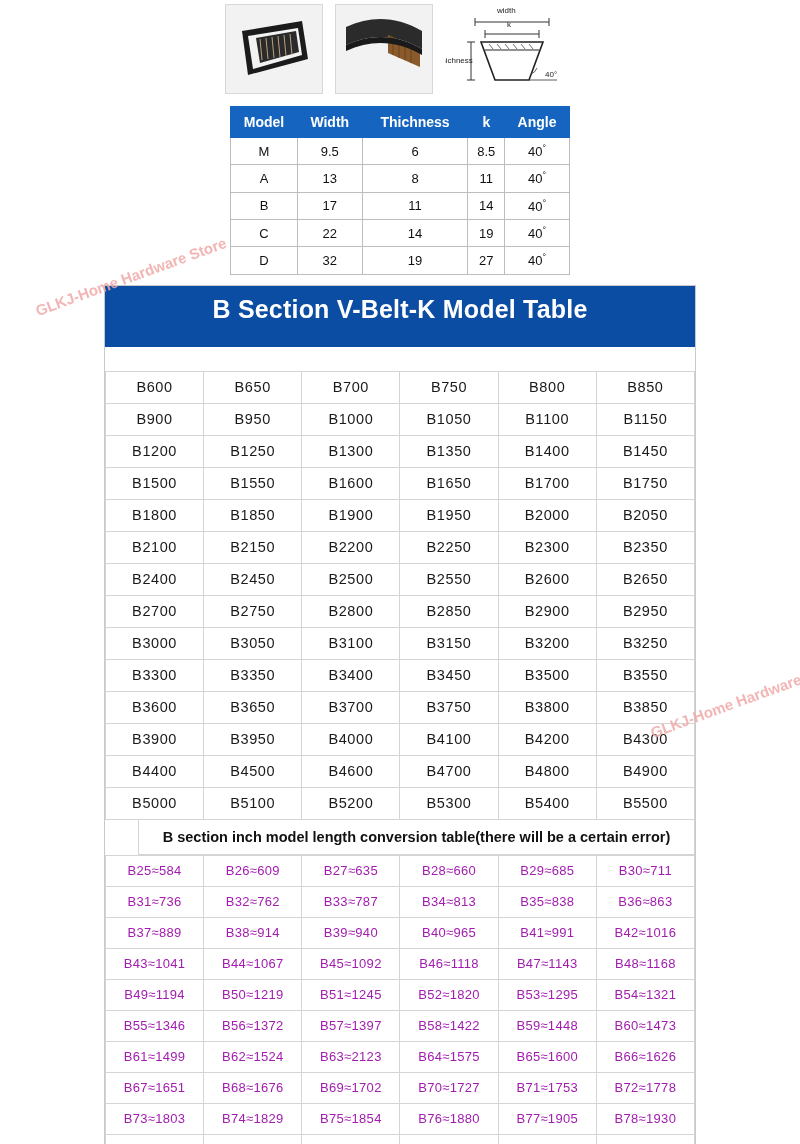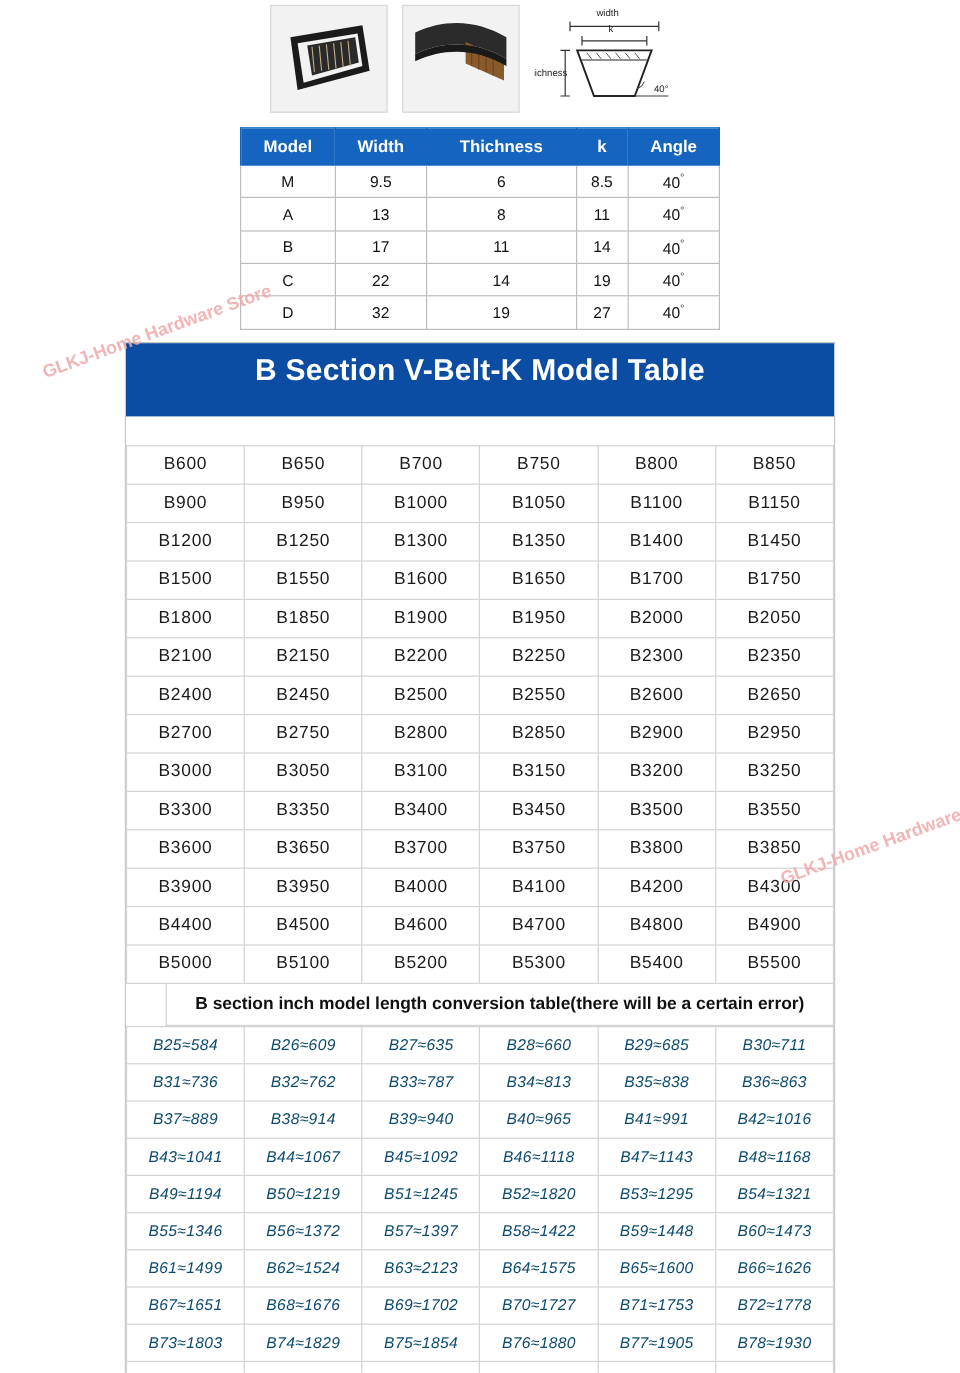--- a/index.html
+++ b/index.html
@@ -41,21 +41,21 @@
   }
 
   
   .spec-wrap {
     display: flex;
     justify-content: center;
     margin-top: 6px;
   }
   table.spec {
     border-collapse: collapse;
-    width: 400px;
+    width: 340px;
     font-size: 13px;
     color: #111;
   }
   table.spec th {
     background: #1565c0;
     color: #ffffff;
     font-weight: bold;
     font-size: 14px;
     padding: 7px 4px;
     border: 1px solid #1565c0;
@@ -116,23 +116,22 @@
   table.conv {
     border-collapse: collapse;
     width: 100%;
     table-layout: fixed;
   }
   table.conv td {
     border: 1px solid #d4d4d4;
     height: 28px;
     text-align: center;
     font-size: 13px;
-    color: #0c4a6e;
+    color: #a21caf;
     letter-spacing: 0.3px;
-    font-style: italic;
   }
 
   
   .wm {
     position: absolute;
     color: #f0a9a9;
     font-size: 15px;
     font-weight: bold;
     white-space: nowrap;
     pointer-events: none;

